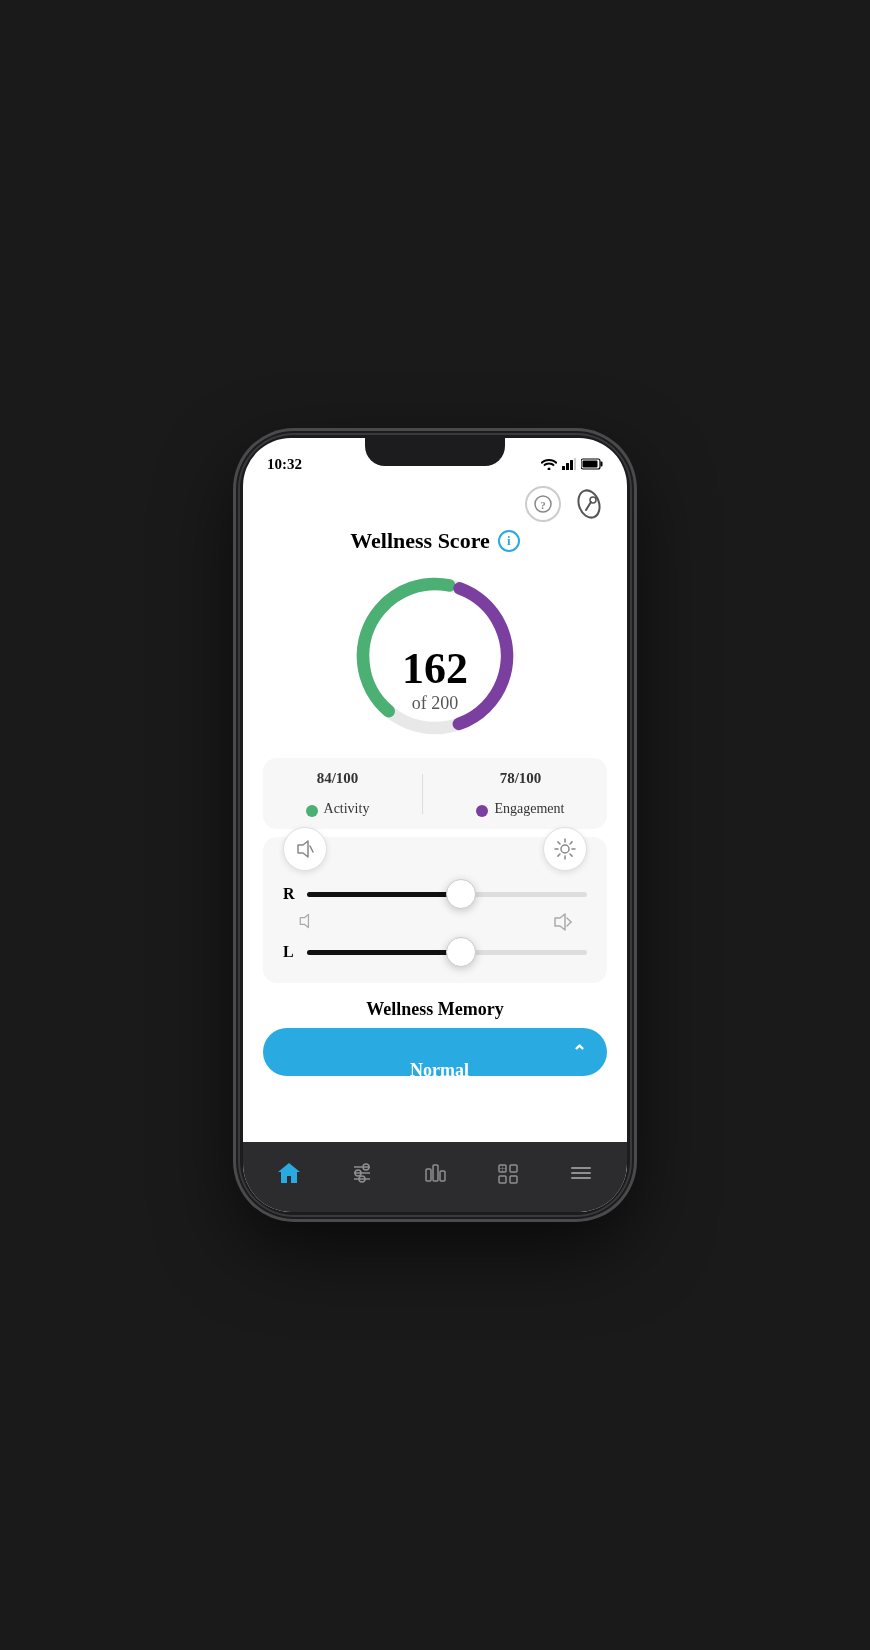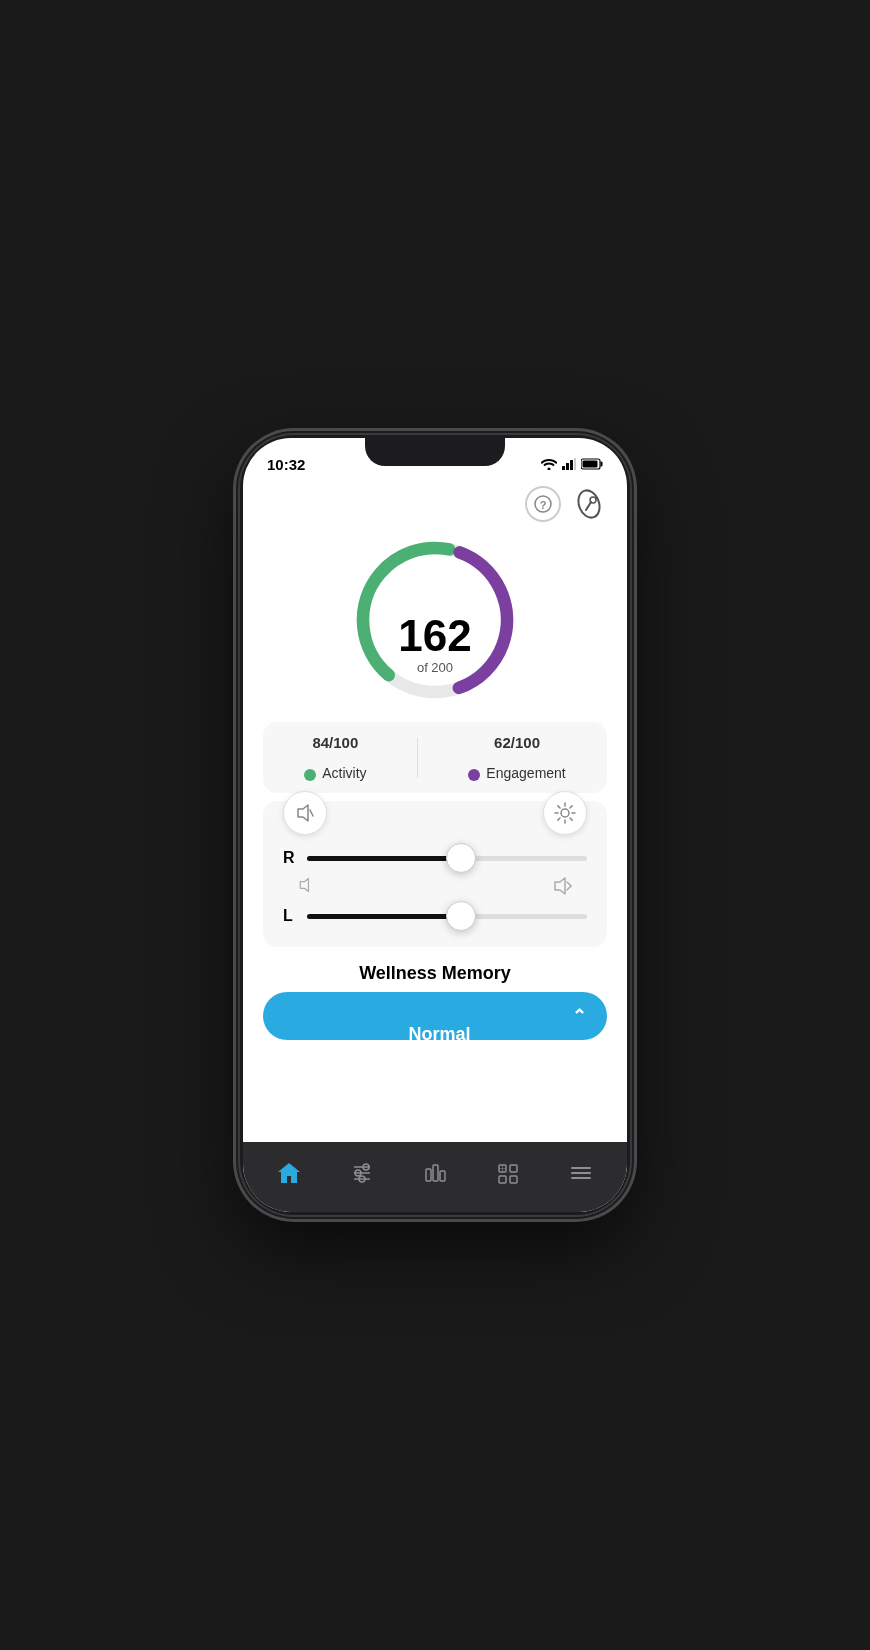--- a/index.html
+++ b/index.html
@@ -19,20 +19,21 @@
       border-radius: 54px;
       position: relative;
       box-shadow:
         0 0 0 2px #3a3a3c,
         0 0 0 4px #1c1c1e,
         0 0 0 7px #4a4a4c,
         0 30px 80px rgba(0,0,0,0.7);
       display: flex;
       flex-direction: column;
       overflow: hidden;
+      font-family: Liberation Serif, serif;
     }
 
     
     .phone-shell::before {
       content: '';
       position: absolute;
       left: -5px;
       top: 130px;
       width: 4px;
       height: 32px;
@@ -173,21 +174,21 @@
       align-items: center;
       justify-content: center;
     }
     .gauge-score {
       font-size: 44px;
       font-weight: 700;
       color: #000;
       line-height: 1;
     }
     .gauge-of {
-      font-size: 13px;
+      font-size: 18px;
       color: #555;
       margin-top: 2px;
     }
 
     
     .scores-card {
       margin: 8px 20px;
       background: #f7f7f7;
       border-radius: 14px;
       display: flex;
@@ -411,20 +412,26 @@
 
           <ellipse cx="16" cy="16" rx="10" ry="14" stroke="#555" stroke-width="2" fill="none" transform="rotate(-20 16 16)"></ellipse>
           <circle cx="20" cy="12" r="3" stroke="#555" stroke-width="1.5" fill="none"></circle>
           <line x1="18" y1="14" x2="13" y2="22" stroke="#555" stroke-width="2" stroke-linecap="round"></line>
         </svg>
       </div>
     </div>
 
     <div class="content-scroll">
 
+      <div class="page-title-row">
+        <span class="page-title">Wellness Score</span>
+        <div class="info-icon">
+          <span>i</span>
+        </div>
+      </div>
 
       <div class="gauge-container">
         <div class="gauge-wrapper">
           <svg class="gauge-svg" viewBox="0 0 200 200">
 
             <circle cx="100" cy="100" r="80" fill="none" stroke="#e8e8e8" stroke-width="14"></circle>
 
             <circle cx="100" cy="100" r="80" fill="none" stroke="#4caf73" stroke-width="14" stroke-dasharray="211 502" stroke-dashoffset="0" transform="rotate(130 100 100)" stroke-linecap="round"></circle>
 
             <circle cx="100" cy="100" r="80" fill="none" stroke="#7b3fa0" stroke-width="14" stroke-dasharray="196 502" stroke-dashoffset="0" transform="rotate(-70 100 100)" stroke-linecap="round"></circle>
@@ -439,21 +446,21 @@
       <div class="scores-card">
         <div class="score-item">
           <span class="score-value">84/100</span>
           <div class="score-label-row">
             <span class="score-dot green"></span>
             <span class="score-label">Activity</span>
           </div>
         </div>
         <div class="score-divider"></div>
         <div class="score-item">
-          <span class="score-value">62/100</span>
+          <span class="score-value">78/100</span>
           <div class="score-label-row">
             <span class="score-dot purple"></span>
             <span class="score-label">Engagement</span>
           </div>
         </div>
       </div>
 
       <div class="volume-card">
         <div class="volume-top-icons">
           <div class="vol-icon-btn">

